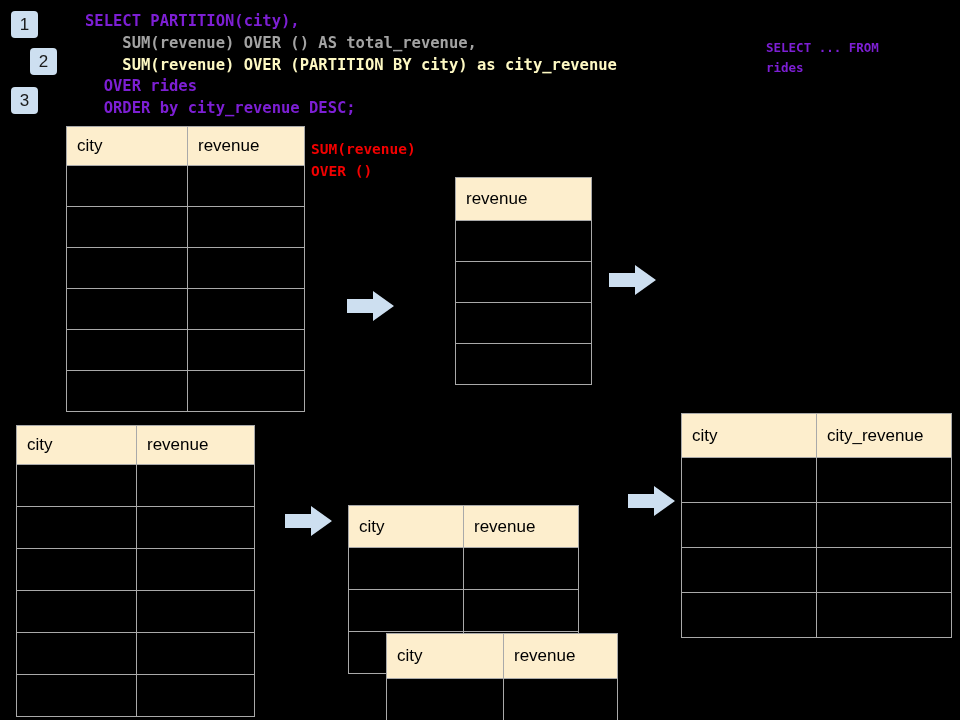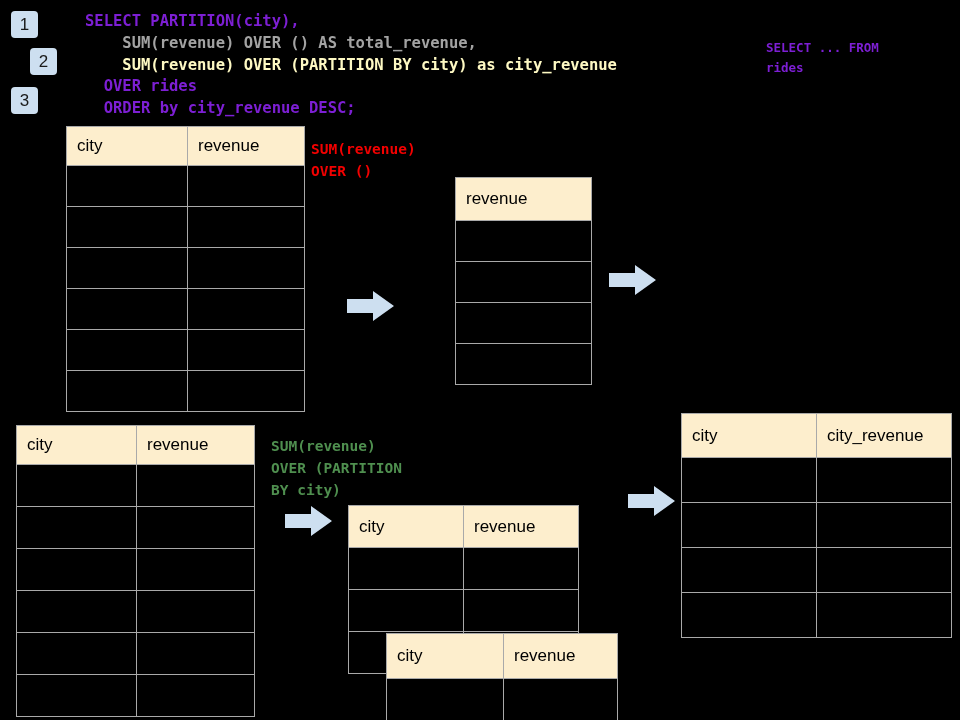--- a/index.html
+++ b/index.html
@@ -108,23 +108,20 @@
 <span class="c-green">    SUM(revenue) OVER (PARTITION BY city) as city_revenue</span>
 <span class="c-purple">  OVER rides</span>
 <span class="c-purple">  ORDER by city_revenue DESC;</span></div>
 
   <div class="sql sql-side"><span>SELECT ... FROM</span>
 <span>rides</span></div>
 
   <div class="annot" style="left:311px; top:138px; color:#f30000;"><span>SUM(revenue)</span>
 <span>OVER ()</span></div>
 
-  <div class="annot" style="left:271px; top:435px; color:#4f8f4f;"><span>SUM(revenue)</span>
-<span>OVER (PARTITION</span>
-<span>BY city)</span></div>
 
   <table class="tbl" style="left:66px; top:126px; width:238px;">
     <colgroup>
         <col style="width:121px">
         <col style="width:117px">
       </colgroup>
     <thead>
       <tr>
         <th style="height:38px;">city</th>
         <th style="height:38px;">revenue</th>

